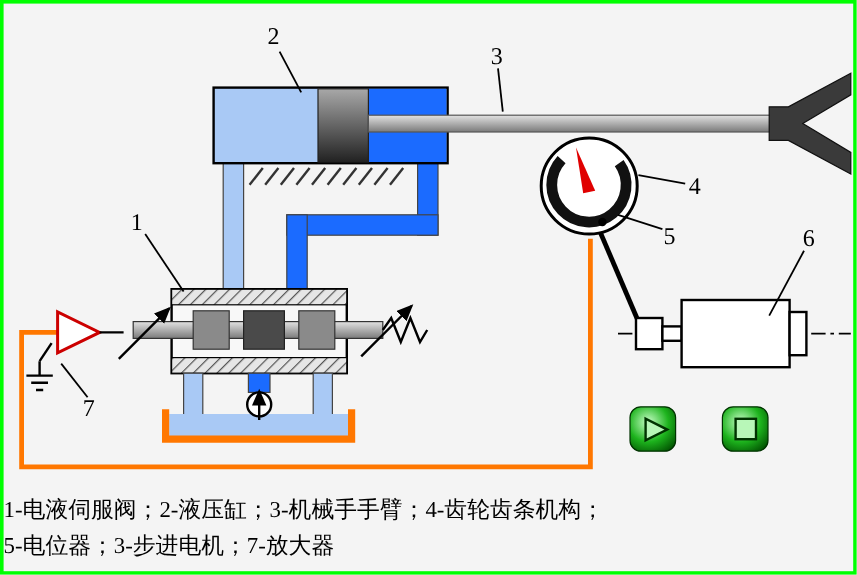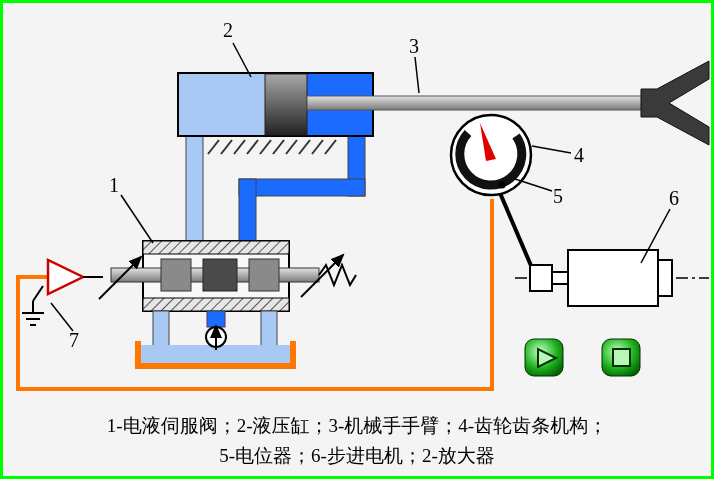--- a/index.html
+++ b/index.html
@@ -14,21 +14,20 @@
   }
   #diagram{position:absolute;left:0;top:0;}
   .num-label{
     font-family:"Liberation Serif", serif;
     font-size:20px;
     fill:#000;
   }
   #caption{
     position:absolute;
     left:0; top:408px; width:708px;
-    text-align:center;
     color:#000;
     font-size:19px;
     line-height:30px;
     font-family:"Liberation Serif", serif;
   }
 </style>
 </head>
 <body>
 
 <div id="stage">
@@ -155,16 +154,16 @@
     <polygon points="535,346 535,364 553,355" fill="#b8f7b8" stroke="#003300" stroke-width="2"></polygon>
   </g>
   <g style="cursor:pointer">
     <rect x="599" y="336" width="38" height="37" rx="9" fill="url(#btnGrad)" stroke="#003300" stroke-width="1"></rect>
     <rect x="610" y="346" width="17" height="17" fill="#b8f7b8" stroke="#003300" stroke-width="2"></rect>
   </g>
 </svg>
 
 <div id="caption">
   <div>1-电液伺服阀；2-液压缸；3-机械手手臂；4-齿轮齿条机构；</div>
-  <div>5-电位器；6-步进电机；2-放大器</div>
+  <div>5-电位器；3-步进电机；7-放大器</div>
 </div>
 
 </div>
 
 </body></html>

